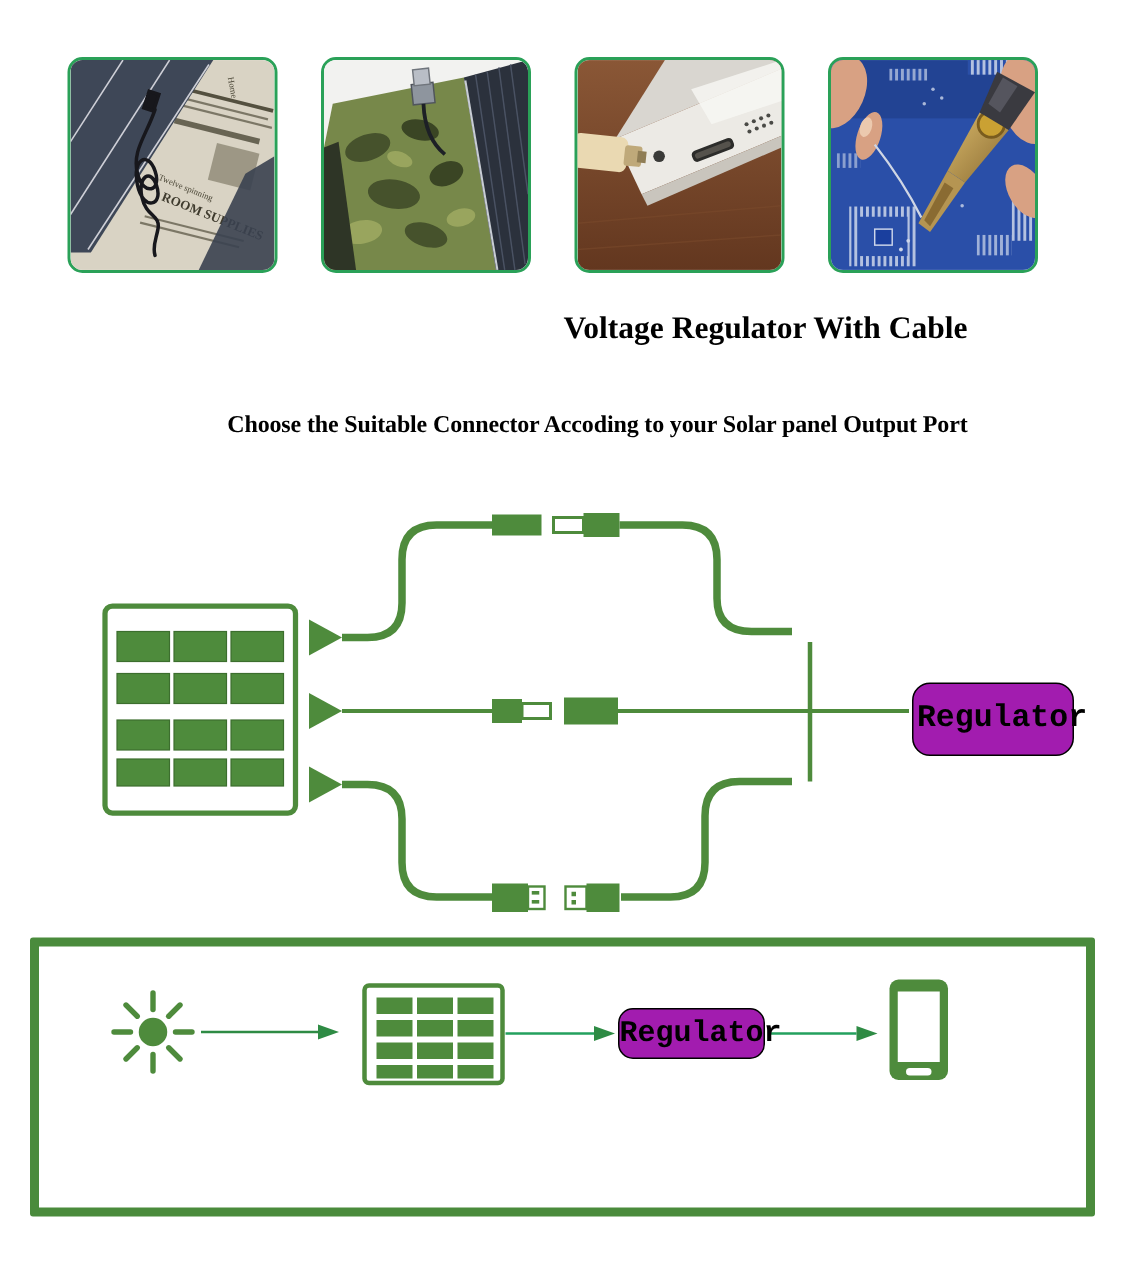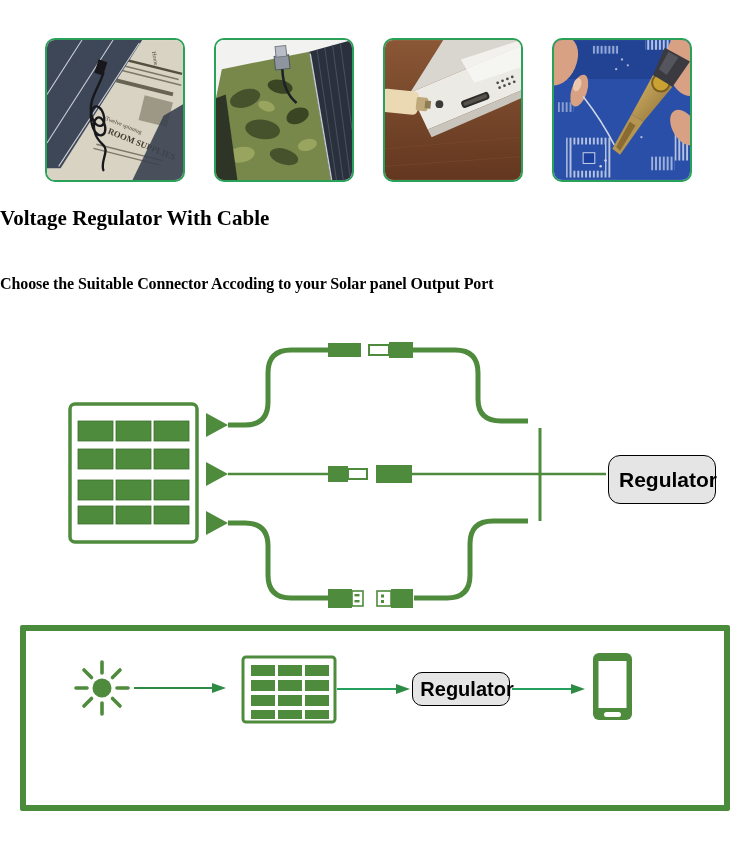--- a/index.html
+++ b/index.html
@@ -13,31 +13,31 @@
     display:flex;gap:29px;
   }
   .photo{
     width:140px;height:144px;margin:0;box-sizing:border-box;
     border:2px solid #2aa158;border-radius:10px;overflow:hidden;background:#fff;
     flex:0 0 auto;
   }
   .photo svg{display:block;width:100%;height:100%;}
   
   .h-title{
-    position:absolute;left:0;width:634px;text-align:left;margin:0;
+    position:absolute;left:11px;width:634px;text-align:right;margin:0;
     color:#000;font-weight:700;font-family:"Liberation Serif", serif;
   }
   #title1{top:206px;font-size:21px;}
   #title2{top:275px;font-size:16px;letter-spacing:-0.1px;}
   
   .connector-diagram{position:absolute;top:330px;left:0;width:750px;height:290px;}
   .regulator-box{
-    position:absolute;background:#e5e5e5;border:1.5px solid #000;border-radius:12px;
+    position:absolute;background:#a21caf;border:1.5px solid #000;border-radius:12px;
     display:flex;align-items:center;justify-content:center;
-    font-family:Liberation Sans, sans-serif;font-weight:700;color:#000;
+    font-family:Liberation Mono, monospace;font-weight:700;color:#000;
     box-sizing:border-box;
     padding-left:12px;
   }
   #regulator-main{left:608px;top:455px;width:108px;height:49px;font-size:21px;}
   #regulator-flow{left:412px;top:672px;width:98px;height:34px;font-size:20px;border-radius:10px;}
   
   .flow-panel{
     position:absolute;left:20px;top:625px;width:710px;height:186px;
     box-sizing:border-box;border:6px solid #4a8b3c;background:#fff;border-radius:2px;
   }

